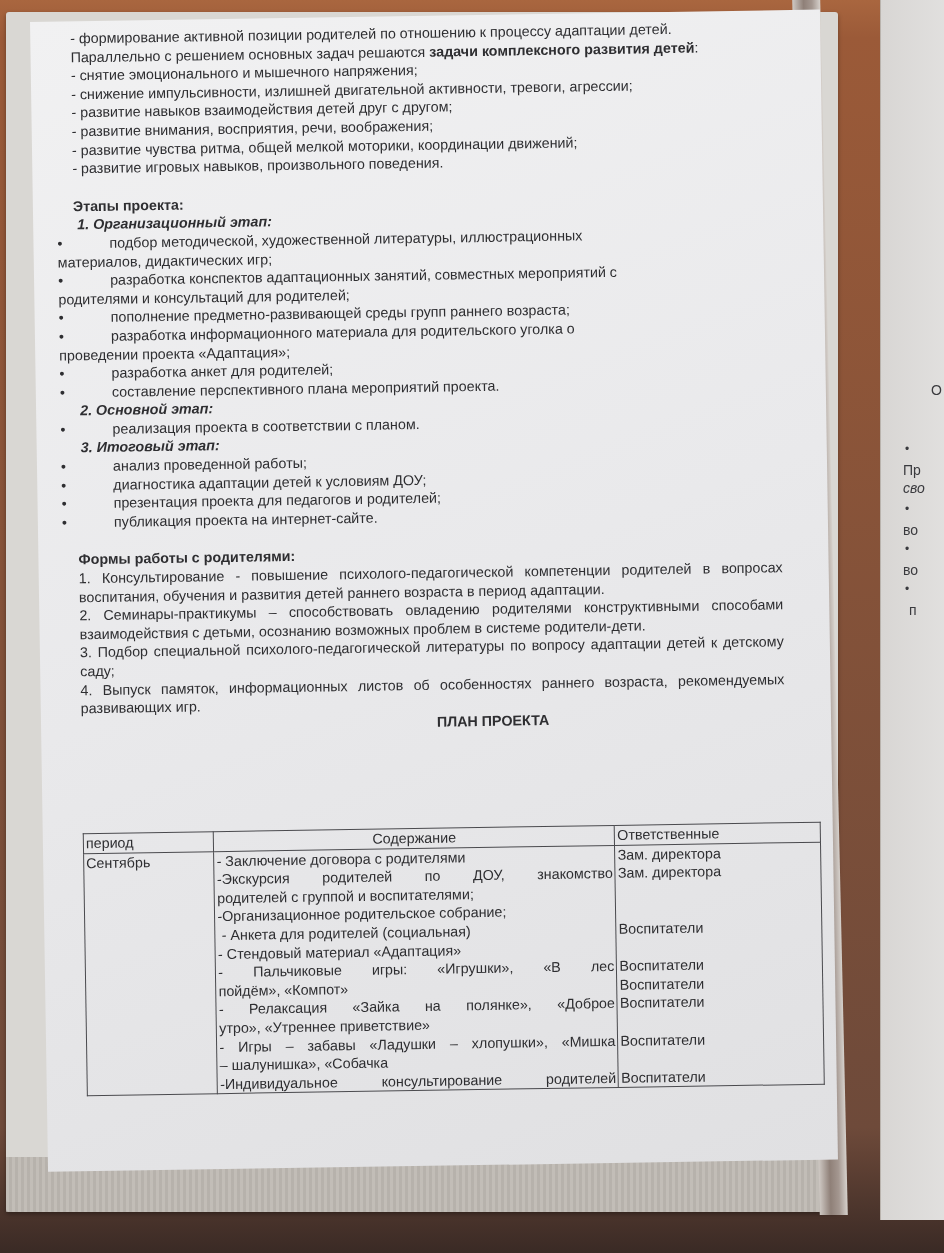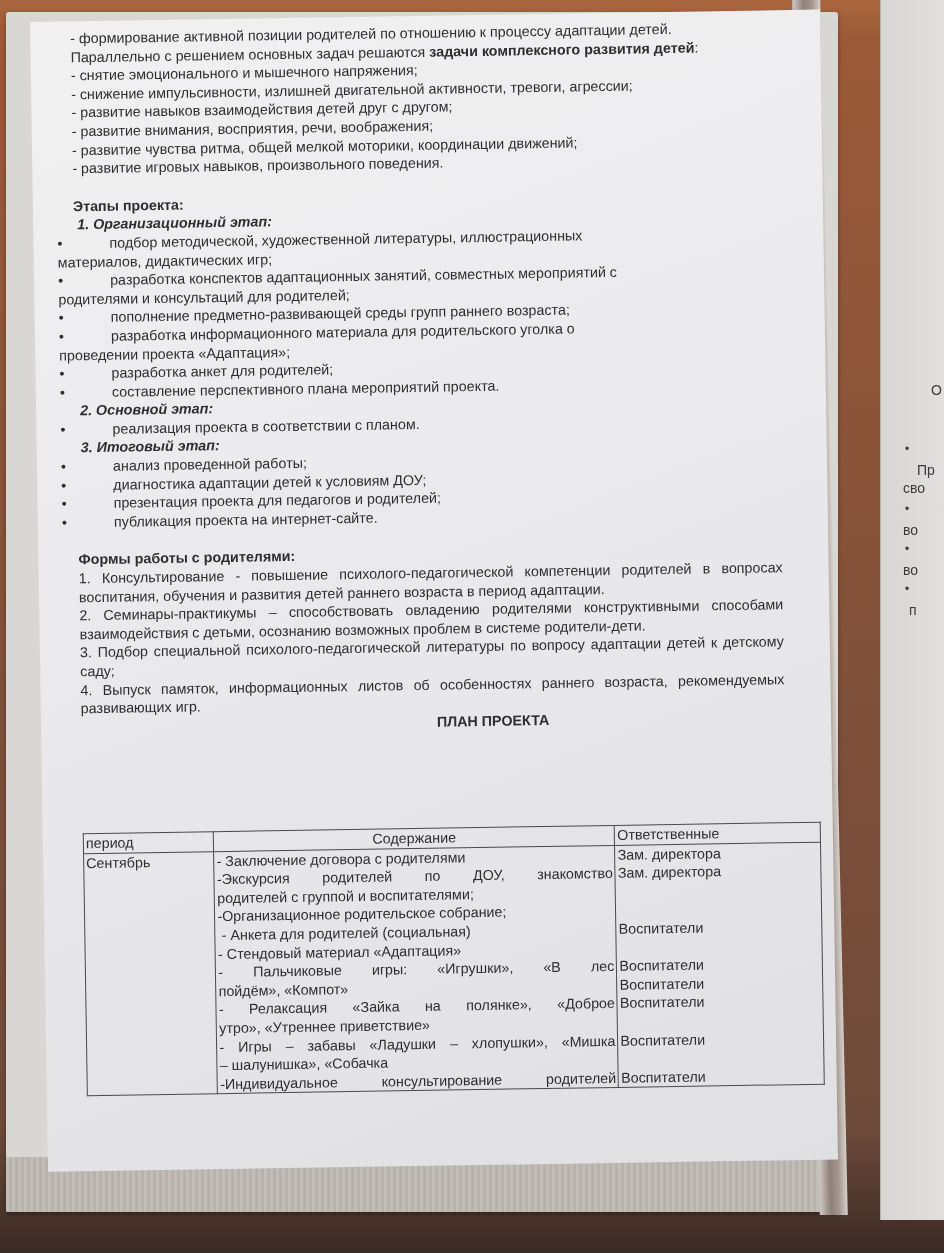--- a/index.html
+++ b/index.html
@@ -63,22 +63,22 @@
 <body>
 
 <div class="folder">
   <div class="folder-edge"></div>
 </div>
 <div class="divider-strip"></div>
 
 <div class="page2">
   <span class="frag" style="top:402px;left:50px;">О</span>
   <span class="dot" style="top:462px;">•</span>
-  <span class="frag" style="top:482px;margin-left:14px;">Пр</span>
-  <span class="frag" style="top:500px;">сво</span>
+  <span class="frag" style="top:482px;">Пр</span>
+  <span class="frag" style="top:500px;font-style:italic;">сво</span>
   <span class="dot" style="top:522px;">•</span>
   <span class="frag" style="top:542px;">во</span>
   <span class="dot" style="top:562px;">•</span>
   <span class="frag" style="top:582px;">во</span>
   <span class="dot" style="top:602px;">•</span>
   <span class="frag" style="top:622px;left:28px;">п</span>
 </div>
 
 <div class="page">
   <div class="content">

